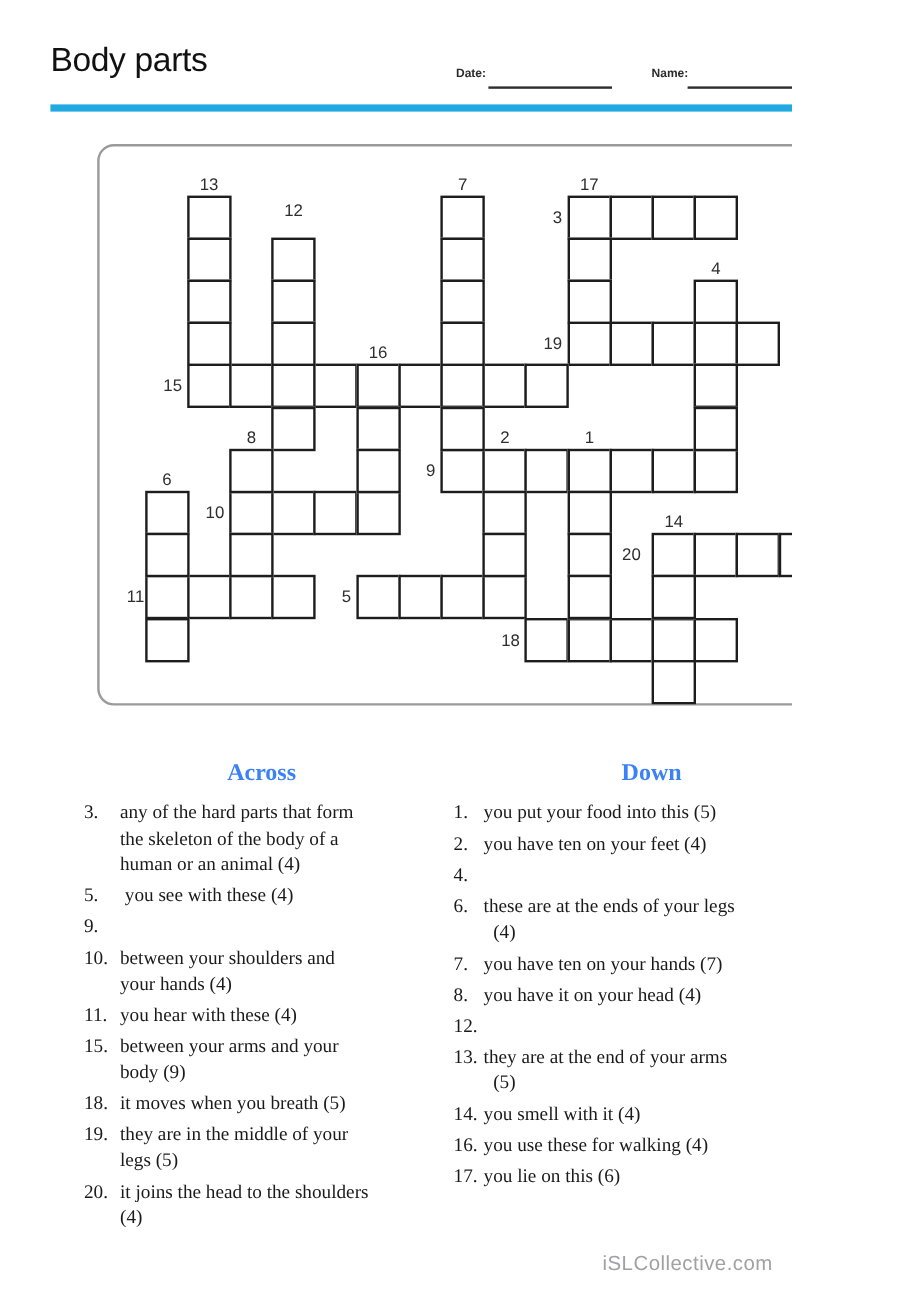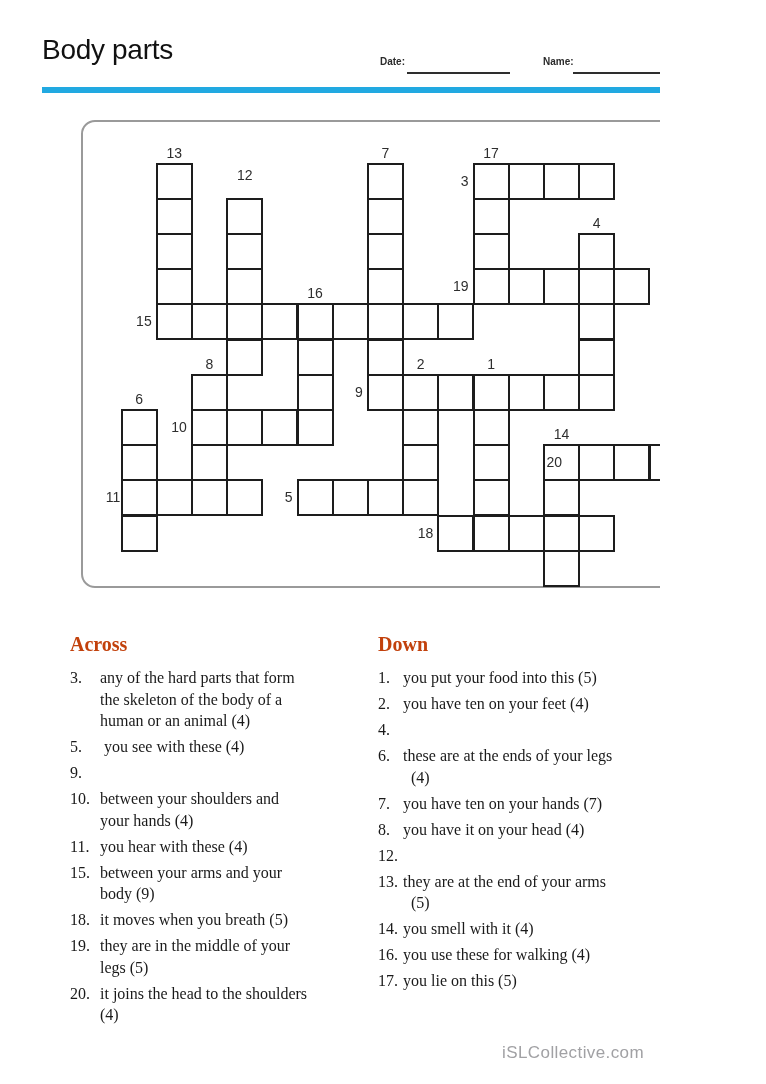--- a/index.html
+++ b/index.html
@@ -72,23 +72,24 @@
   .clues-col {
     position: absolute;
     top: 634px;
   }
   .clues-col.across { left: 70px; width: 296px; }
   .clues-col.down  { left: 378px; width: 330px; }
   .clues-col h2 {
     font-family: "Liberation Serif", serif;
     font-size: 20px;
     font-weight: bold;
-    color: #c2410c;
+    color: #3b82f6;
     line-height: 20px;
     margin-bottom: 13px;
+    text-align: center;
   }
   .clue {
     display: flex;
     font-family: "Liberation Serif", serif;
     font-size: 16px;
     line-height: 21.5px;
     color: #1a1a1a;
     margin-bottom: 4.5px;
   }
   .clue .num { flex: 0 0 auto; }
@@ -152,21 +153,21 @@
       <div class="glabel across" style="left: 247.9px; top: 261.7px; width: 32px;">9</div>
       <div class="cell" style="left: 107.9px; top: 286.9px; width: 37.2px; height: 37.2px;"></div>
       <div class="cell" style="left: 143.1px; top: 286.9px; width: 37.2px; height: 37.2px;"></div>
       <div class="cell" style="left: 178.3px; top: 286.9px; width: 37.2px; height: 37.2px;"></div>
       <div class="cell" style="left: 213.5px; top: 286.9px; width: 37.2px; height: 37.2px;"></div>
       <div class="glabel across" style="left: 71.9px; top: 296.9px; width: 32px;">10</div>
       <div class="cell" style="left: 459.9px; top: 322.1px; width: 37.2px; height: 37.2px;"></div>
       <div class="cell" style="left: 495.1px; top: 322.1px; width: 37.2px; height: 37.2px;"></div>
       <div class="cell" style="left: 530.3px; top: 322.1px; width: 37.2px; height: 37.2px;"></div>
       <div class="cell" style="left: 565.5px; top: 322.1px; width: 37.2px; height: 37.2px;"></div>
-      <div class="glabel across" style="left: 447px; top: 332.1px; width: 32px;">20</div>
+      <div class="glabel across" style="left: 419px; top: 332.1px; width: 32px;">20</div>
       <div class="cell" style="left: 37.5px; top: 357.3px; width: 37.2px; height: 37.2px;"></div>
       <div class="cell" style="left: 72.7px; top: 357.3px; width: 37.2px; height: 37.2px;"></div>
       <div class="cell" style="left: 107.9px; top: 357.3px; width: 37.2px; height: 37.2px;"></div>
       <div class="cell" style="left: 143.1px; top: 357.3px; width: 37.2px; height: 37.2px;"></div>
       <div class="glabel across" style="left: 14px; top: 367.3px; width: 32px; text-align: center;">11</div>
       <div class="cell" style="left: 213.5px; top: 357.3px; width: 37.2px; height: 37.2px;"></div>
       <div class="cell" style="left: 248.7px; top: 357.3px; width: 37.2px; height: 37.2px;"></div>
       <div class="cell" style="left: 283.9px; top: 357.3px; width: 37.2px; height: 37.2px;"></div>
       <div class="cell" style="left: 319.1px; top: 357.3px; width: 37.2px; height: 37.2px;"></div>
       <div class="glabel across" style="left: 177.5px; top: 367.3px; width: 32px;">5</div>
@@ -306,20 +307,20 @@
         <div class="clue">
           <span class="num">14.</span>
           <span class="txt">you smell with it (4)</span>
         </div>
         <div class="clue">
           <span class="num">16.</span>
           <span class="txt">you use these for walking (4)</span>
         </div>
         <div class="clue">
           <span class="num">17.</span>
-          <span class="txt">you lie on this (5)</span>
+          <span class="txt">you lie on this (6)</span>
         </div>
       </div>
   </div>
 
   <div class="watermark">iSLCollective.com</div>
 
 </div>
 
 </body></html>

